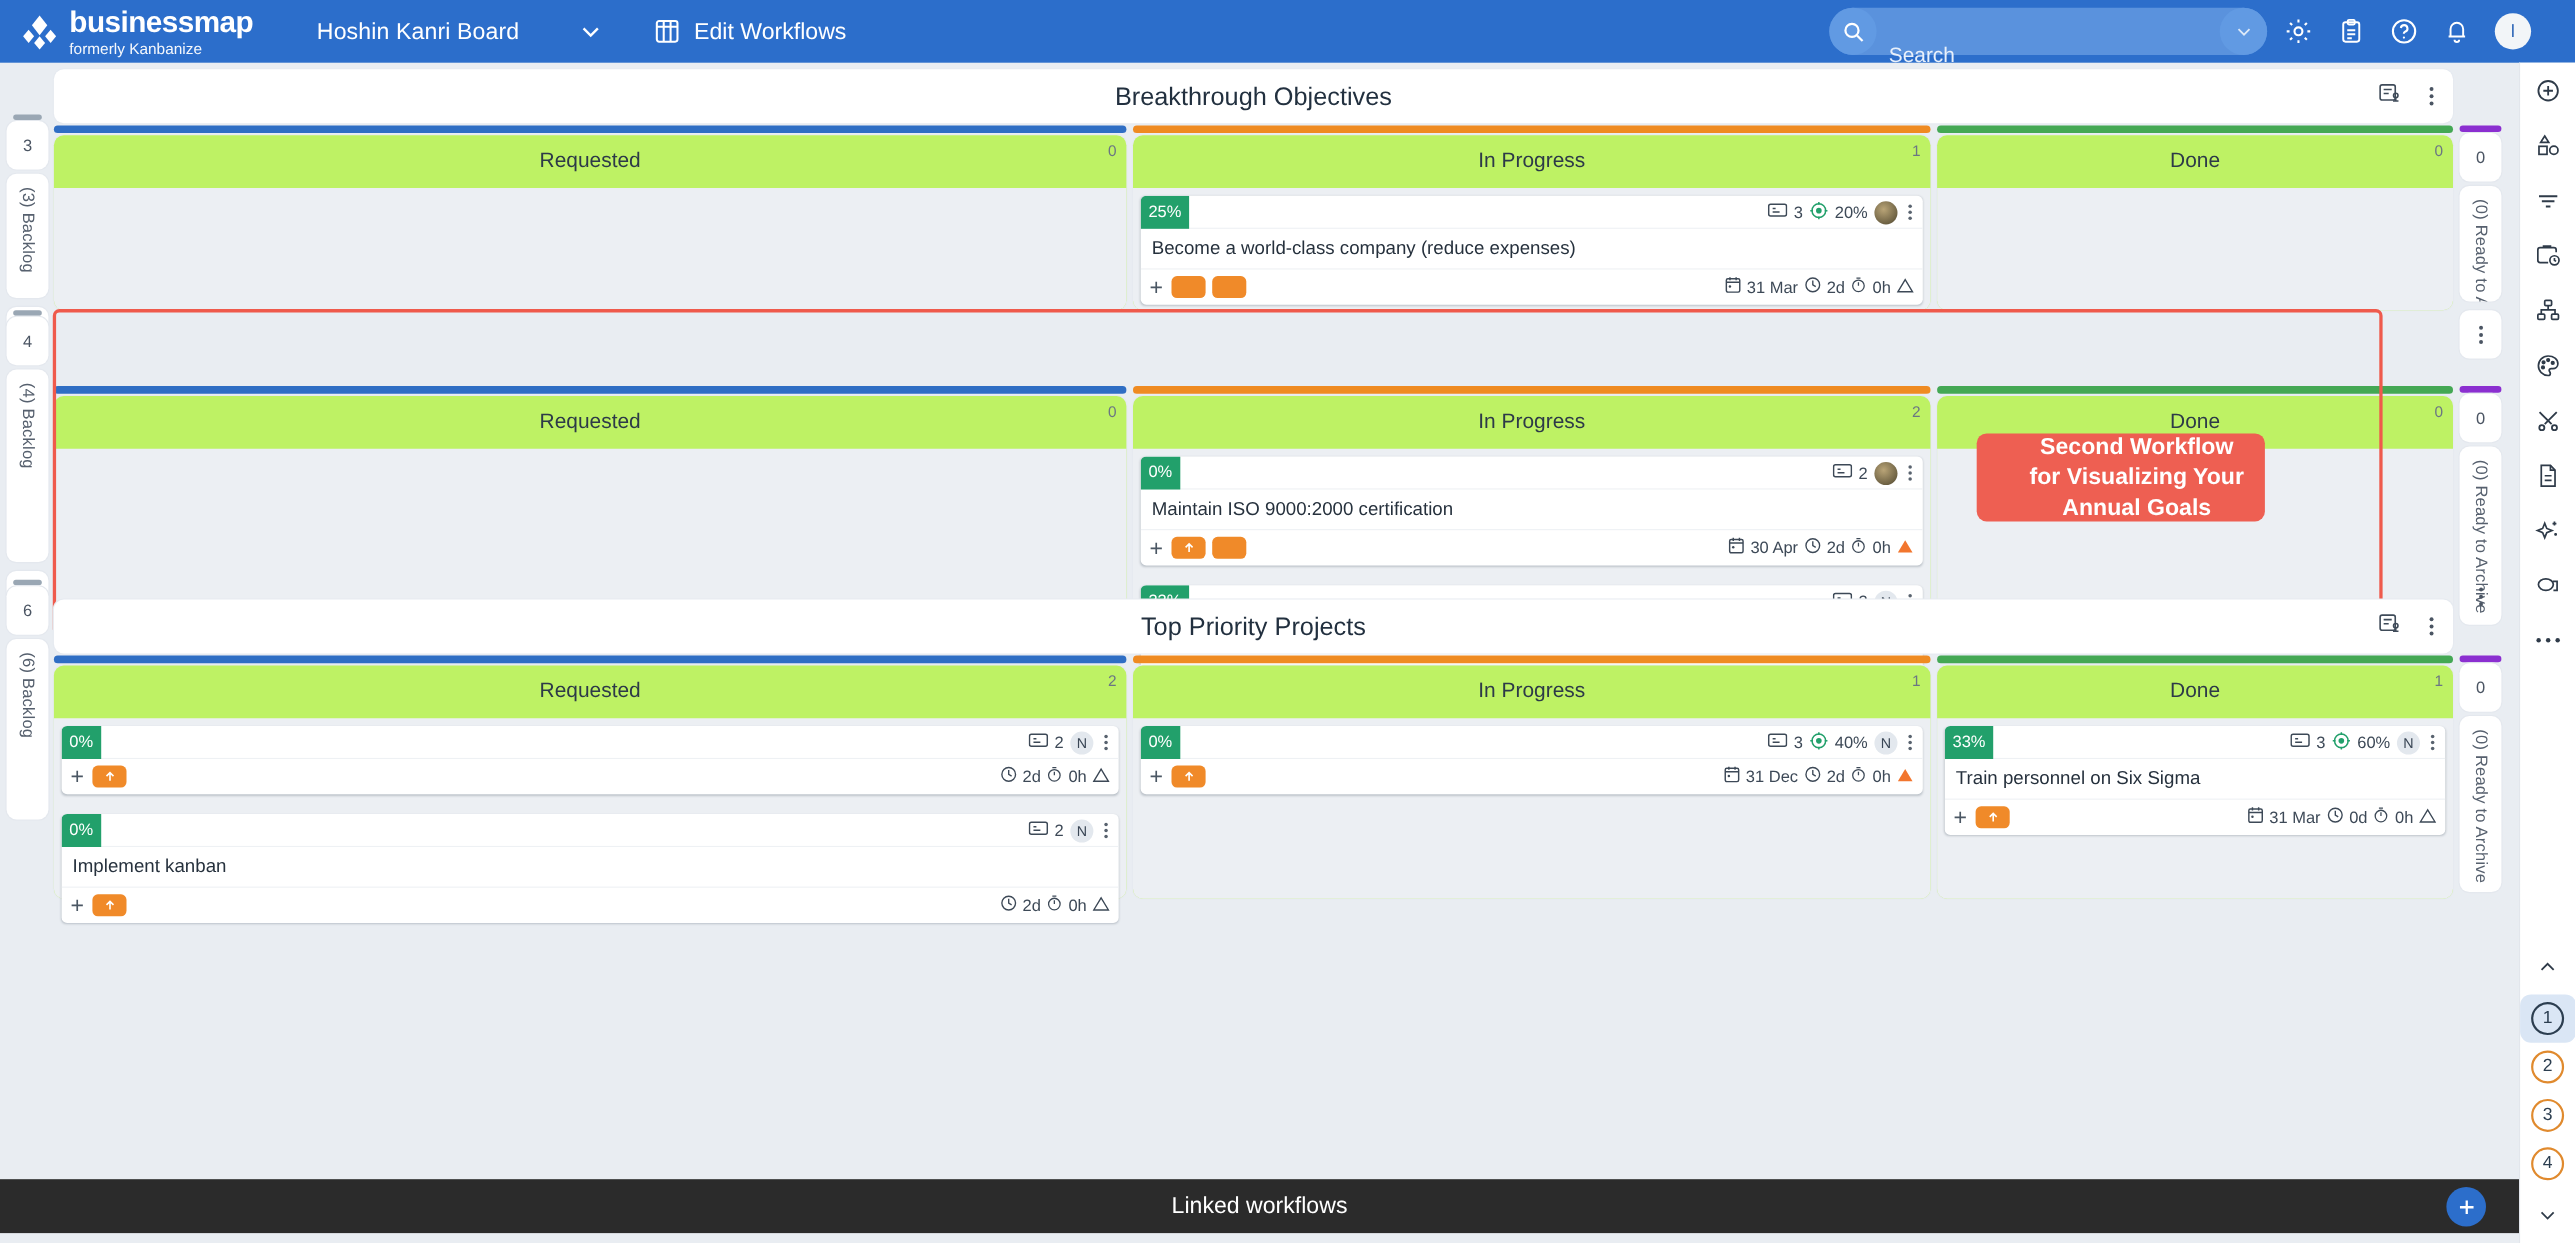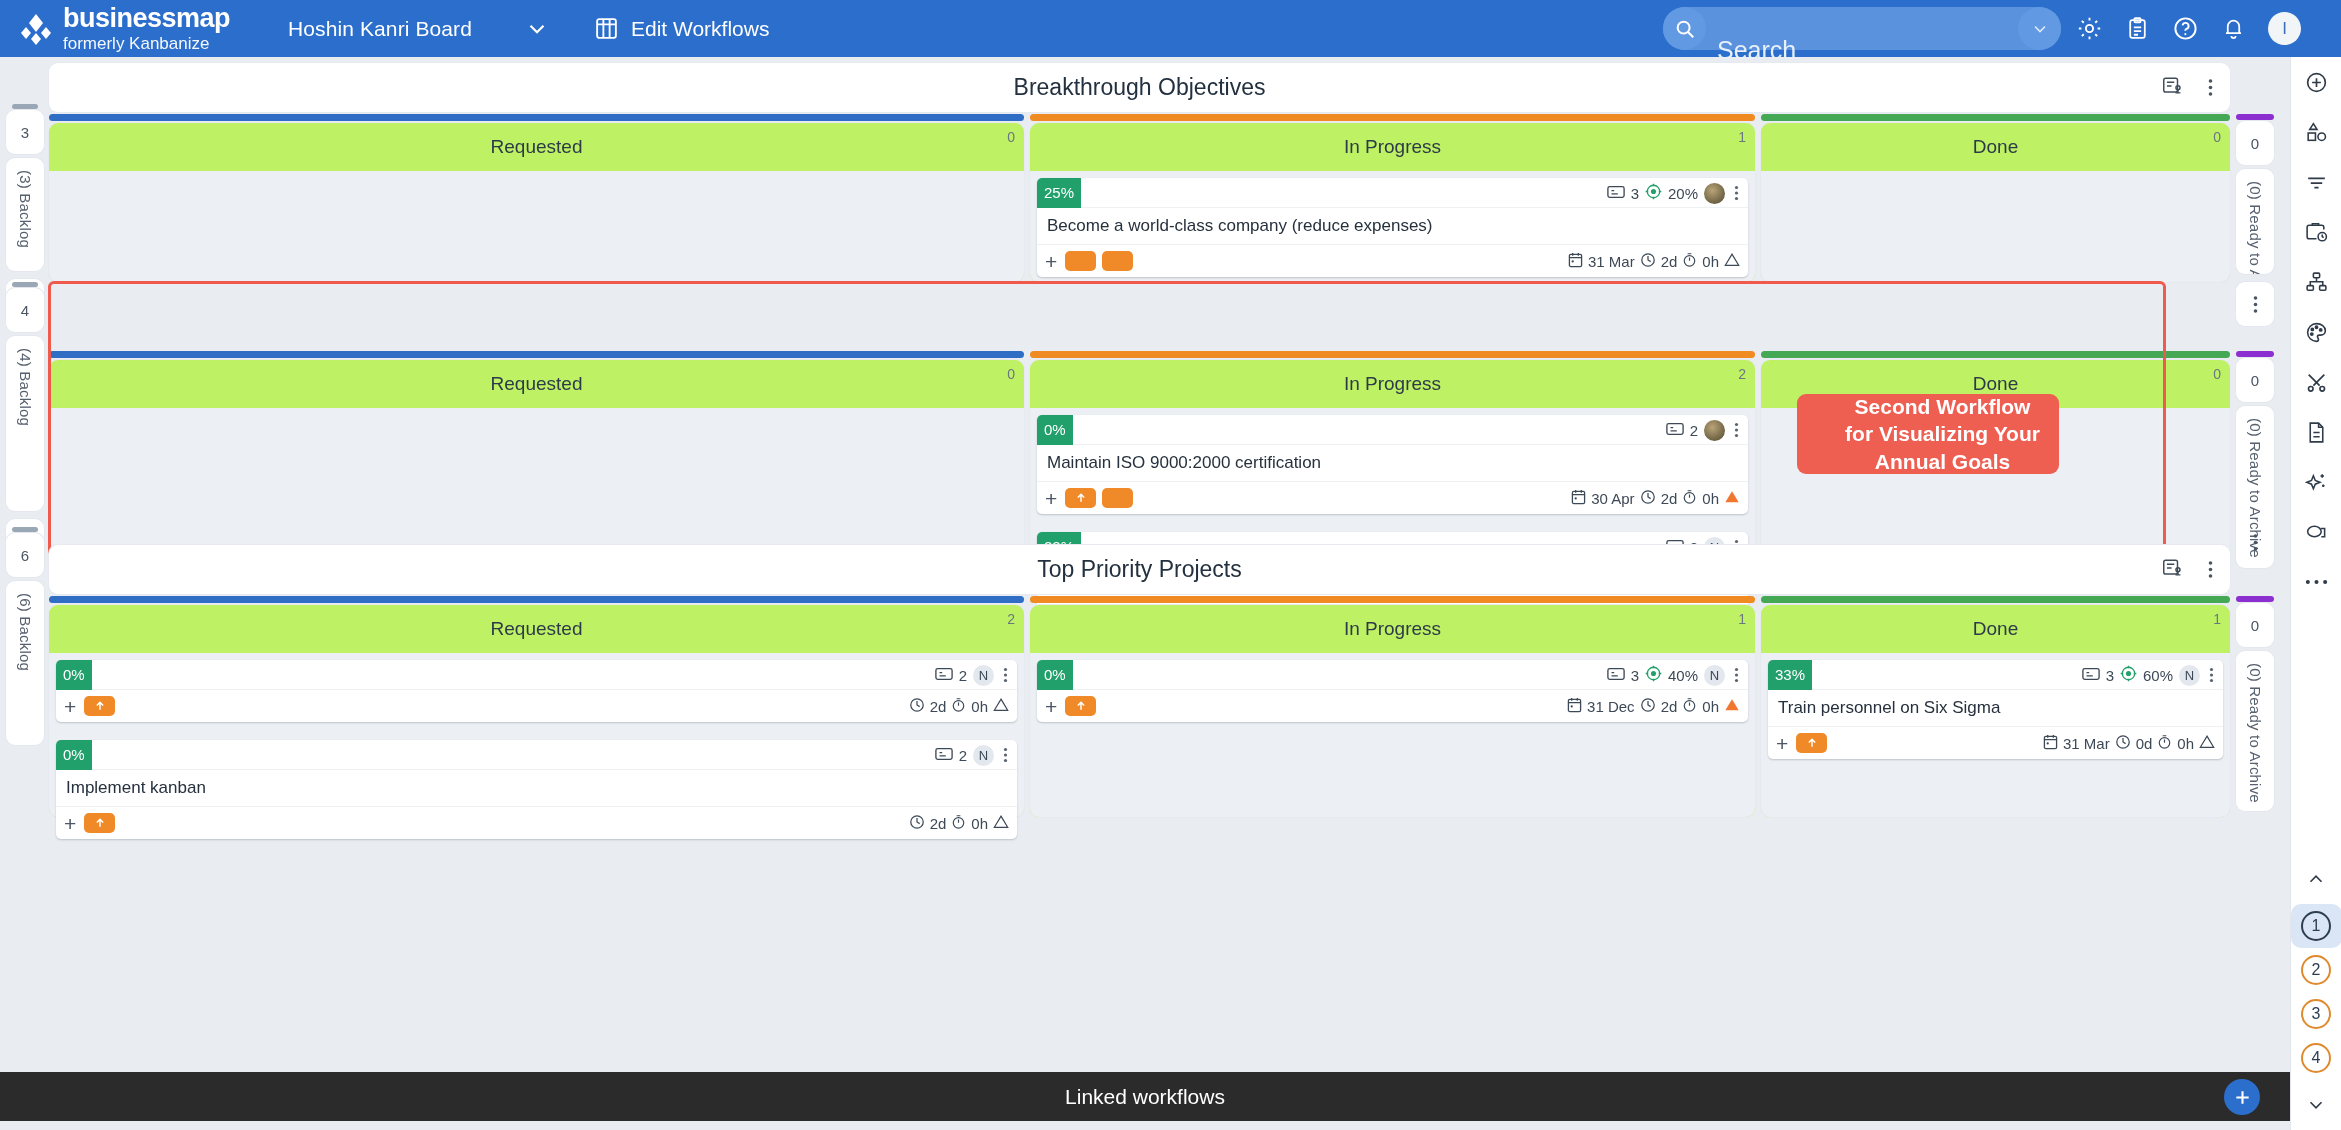--- a/index.html
+++ b/index.html
@@ -13,40 +13,40 @@
   
   .topbar {
     position: absolute; top: 0; left: 0; width: 2341px; height: 57px;
     background: #2c6ecb; display: flex; align-items: center;
     border-radius: 0 0 0 0;
   }
   .logo-wrap { display: flex; align-items: center; margin-left: 18px; }
   .logo-mark { width: 36px; height: 36px; flex: 0 0 36px; }
   .logo-text { margin-left: 9px; color: #fff; line-height: 1; }
   .logo-title { font-size: 27px; font-weight: 700; letter-spacing: -0.5px; }
-  .logo-sub { font-size: 17px; font-weight: 400; margin-top: 3px; opacity: .95; }
+  .logo-sub { font-size: 14px; font-weight: 400; margin-top: 3px; opacity: .95; }
 
   .board-name {
     color: #fff; font-size: 21px; margin-left: 58px; letter-spacing: .1px;
   }
   .board-caret { margin-left: 52px; color: #fff; display:flex; align-items:center; }
   .edit-wf {
     display: flex; align-items: center; margin-left: 44px; color: #fff; font-size: 21px;
   }
   .edit-wf .ico { margin-right: 12px; display:flex; }
 
   .search-box {
     position: absolute; left: 1663px; top: 7px; width: 398px; height: 43px;
     background: #5a92dd; border-radius: 22px; display: flex; align-items: center;
   }
   .search-circle {
     width: 43px; height: 43px; border-radius: 50%; background: #619ae3;
     display: flex; align-items: center; justify-content: center; flex: 0 0 43px;
   }
-  .search-text { color: #e8f0fb; font-size: 25px; margin-left: 11px; flex: 1; margin-top: 44px; }
+  .search-text { color: #e8f0fb; font-size: 19px; margin-left: 11px; flex: 1; margin-top: 44px; }
   .search-caret {
     width: 43px; height: 43px; border-radius: 50%; background: #619ae3;
     display: flex; align-items: center; justify-content: center; flex: 0 0 43px;
   }
   .top-icons { position: absolute; left: 2076px; top: 0; height: 57px; display: flex; align-items: center; }
   .top-icons > * { margin-right: 22px; display: flex; align-items: center; }
   .avatar-top {
     width: 33px; height: 33px; border-radius: 50%; background: #f2f5f8;
     color: #3a6fbb; font-size: 17px; display: flex; align-items: center; justify-content: center;
     margin-right: 14px;

